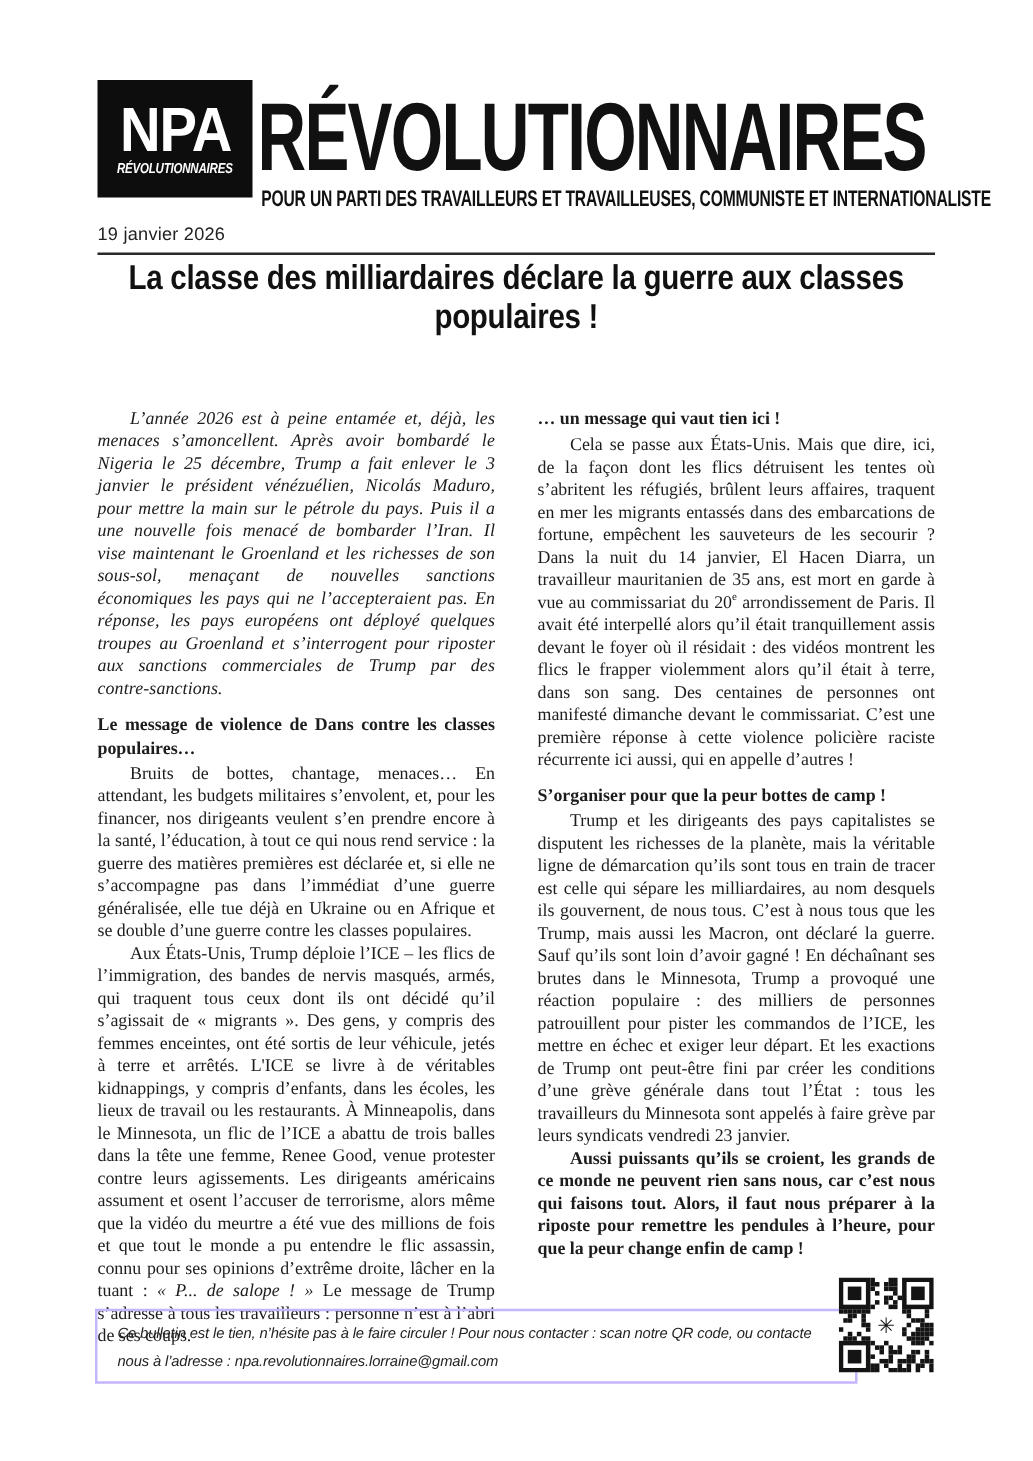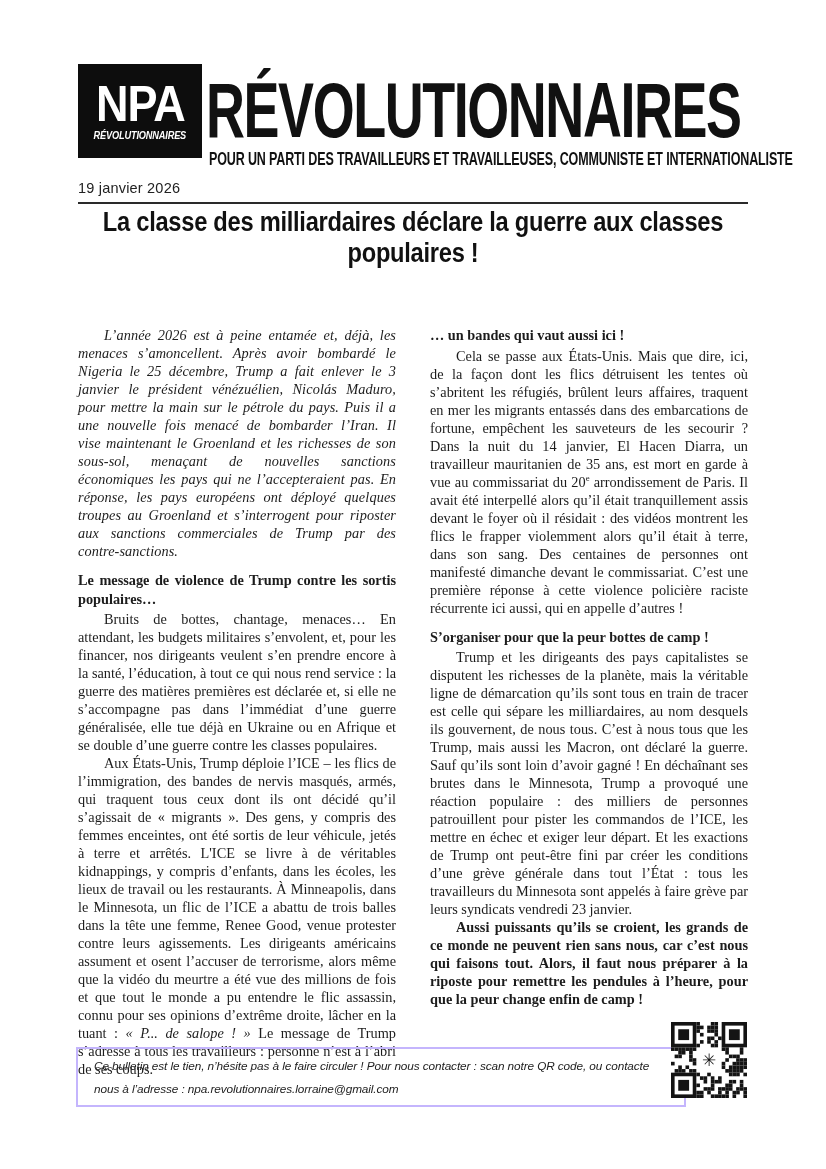--- a/index.html
+++ b/index.html
@@ -69,27 +69,27 @@
 
   <div class="bulletin-row">
     <span>19 janvier 2026</span>
   </div>
   <hr class="rule">
 
   <h1 class="headline">La classe des milliardaires déclare la guerre aux classes populaires !</h1>
 
   <section class="col col-left">
     <p class="intro ind">L’année 2026 est à peine entamée et, déjà, les menaces s’amoncellent. Après avoir bombardé le Nigeria le 25 décembre, Trump a fait enlever le 3 janvier le président vénézuélien, Nicolás Maduro, pour mettre la main sur le pétrole du pays. Puis il a une nouvelle fois menacé de bombarder l’Iran. Il vise maintenant le Groenland et les richesses de son sous-sol, menaçant de nouvelles sanctions économiques les pays qui ne l’accepteraient pas. En réponse, les pays européens ont déployé quelques troupes au Groenland et s’interrogent pour riposter aux sanctions commerciales de Trump par des contre-sanctions.</p>
-    <p class="sec-heading gap-s">Le message de violence de Trump contre les sortis populaires…</p>
+    <p class="sec-heading gap-s">Le message de violence de Dans contre les classes populaires…</p>
     <p class="ind gap-xs">Bruits de bottes, chantage, menaces… En attendant, les budgets militaires s’envolent, et, pour les financer, nos dirigeants veulent s’en prendre encore à la santé, l’éducation, à tout ce qui nous rend service : la guerre des matières premières est déclarée et, si elle ne s’accompagne pas dans l’immédiat d’une guerre généralisée, elle tue déjà en Ukraine ou en Afrique et se double d’une guerre contre les classes populaires.</p>
     <p class="ind"><span>Aux États-Unis, Trump déploie l’ICE – les flics de l’immigration, des bandes de nervis masqués, armés, qui traquent tous ceux dont ils ont décidé qu’il s’agissait de « migrants ». Des gens, y compris des femmes enceintes, ont été sortis de leur véhicule, jetés à terre et arrêtés. L'ICE se livre à de véritables kidnappings, y compris d’enfants, dans les écoles, les lieux de travail ou les restaurants. À Minneapolis, dans le Minnesota, un flic de l’ICE a abattu de trois balles dans la tête une femme, Renee Good, venue protester contre leurs agissements. Les dirigeants américains assument et osent l’accuser de terrorisme, alors même que la vidéo du meurtre a été vue des millions de fois et que tout le monde a pu entendre le flic assassin, connu pour ses opinions d’extrême droite, lâcher en la tuant : </span><em>« P... de salope ! »</em><span> Le message de Trump s’adresse à tous les travailleurs : personne n’est à l’abri de ses coups.</span></p>
   </section>
 
   <section class="col col-right">
-    <p class="sec-heading">… un bandes qui vaut aussi ici !</p>
+    <p class="sec-heading">… un message qui vaut tien ici !</p>
     <p class="ind gap-xs"><span>Cela se passe aux États-Unis. Mais que dire, ici, de la façon dont les flics détruisent les tentes où s’abritent les réfugiés, brûlent leurs affaires, traquent en mer les migrants entassés dans des embarcations de fortune, empêchent les sauveteurs de les secourir ? Dans la nuit du 14 janvier, El Hacen Diarra, un travailleur mauritanien de 35 ans, est mort en garde à vue au commissariat du 20</span><sup>e</sup><span> arrondissement de Paris. Il avait été interpellé alors qu’il était tranquillement assis devant le foyer où il résidait : des vidéos montrent les flics le frapper violemment alors qu’il était à terre, dans son sang. Des centaines de personnes ont manifesté dimanche devant le commissariat. C’est une première réponse à cette violence policière raciste récurrente ici aussi, qui en appelle d’autres !</span></p>
     <p class="sec-heading gap-s">S’organiser pour que la peur bottes de camp !</p>
     <p class="ind gap-xs">Trump et les dirigeants des pays capitalistes se disputent les richesses de la planète, mais la véritable ligne de démarcation qu’ils sont tous en train de tracer est celle qui sépare les milliardaires, au nom desquels ils gouvernent, de nous tous. C’est à nous tous que les Trump, mais aussi les Macron, ont déclaré la guerre. Sauf qu’ils sont loin d’avoir gagné ! En déchaînant ses brutes dans le Minnesota, Trump a provoqué une réaction populaire : des milliers de personnes patrouillent pour pister les commandos de l’ICE, les mettre en échec et exiger leur départ. Et les exactions de Trump ont peut-être fini par créer les conditions d’une grève générale dans tout l’État : tous les travailleurs du Minnesota sont appelés à faire grève par leurs syndicats vendredi 23 janvier.</p>
     <p class="ind bold-close">Aussi puissants qu’ils se croient, les grands de ce monde ne peuvent rien sans nous, car c’est nous qui faisons tout. Alors, il faut nous préparer à la riposte pour remettre les pendules à l’heure, pour que la peur change enfin de camp !</p>
   </section>
 
   <div class="notice-box">
     <p>Ce bulletin est le tien, n’hésite pas à le faire circuler ! Pour nous contacter : scan notre QR code, ou contacte nous à l’adresse : npa.revolutionnaires.lorraine@gmail.com</p>
   </div>
   <div class="qr-wrap">

